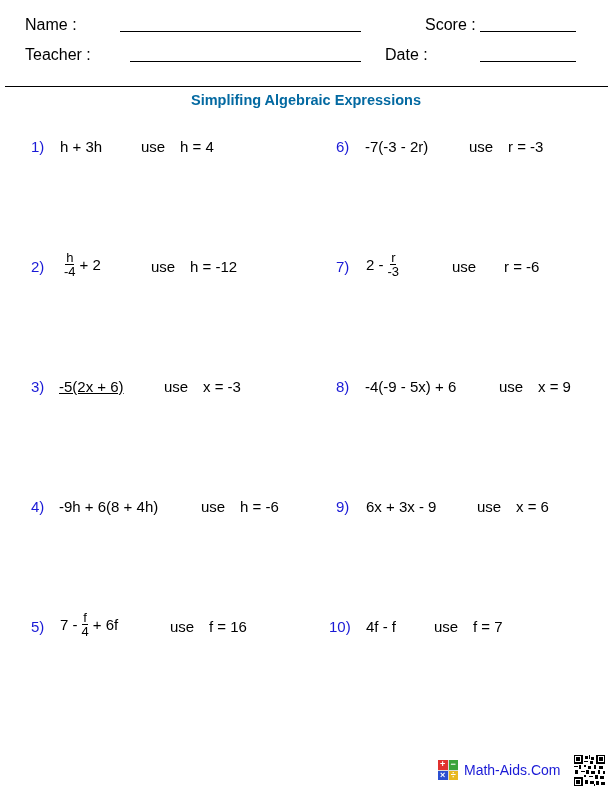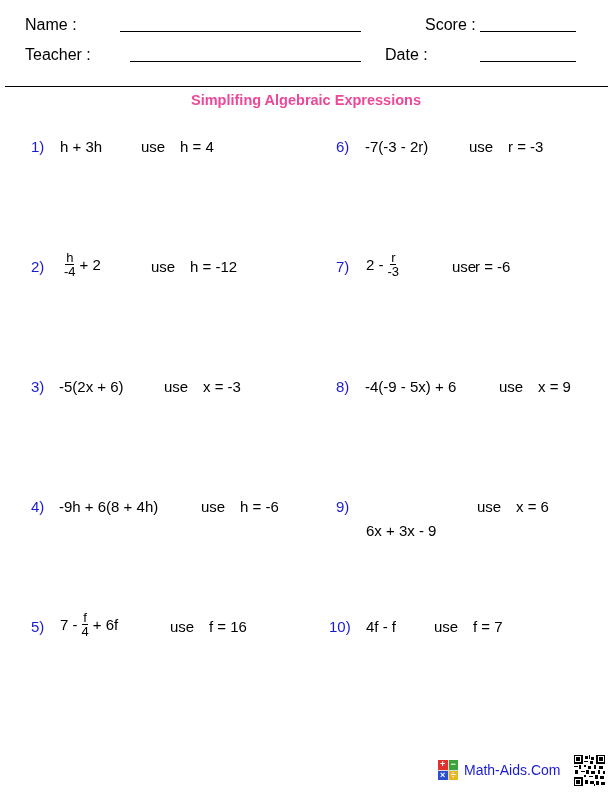--- a/index.html
+++ b/index.html
@@ -3,21 +3,21 @@
 <meta charset="utf-8">
 <style>
   html, body { margin: 0; padding: 0; background: #ffffff; }
   body { width: 612px; height: 792px; position: relative; overflow: hidden;
          font-family: "Liberation Sans", sans-serif; color: #000; }
   .abs { position: absolute; }
   .hdr-label { font-size: 16px; line-height: 18px; }
   .blank { position: absolute; height: 0; border-top: 1px solid #000; }
   .rule { position: absolute; left: 5px; width: 603px; top: 86px; height: 0; border-top: 1.5px solid #000; }
   .title { position: absolute; left: 0; width: 612px; top: 92px; text-align: center;
-           font-size: 14.5px; font-weight: bold; color: #ec4899; }
+           font-size: 14.5px; font-weight: bold; color: #0369a1; }
   .prob { position: absolute; font-size: 15px; line-height: 18px; white-space: nowrap; }
   .num { color: #1a1ad6; position: absolute; }
   .expr { position: absolute; display: inline-flex; align-items: center; }
   .use { position: absolute; }
   .frac { display: inline-flex; flex-direction: column; align-items: center; font-size: 13px; line-height: 13px; margin: 0 3px; vertical-align: middle; }
   .frac .n { padding: 0 1px; border-bottom: 1px solid #000; }
   .frac .d { padding: 0 1px; }
   .footer-brand { position: absolute; left: 438px; top: 760px; display: flex; align-items: center; }
   .footer-brand .txt { color: #1a1ad6; font-size: 14px; margin-left: 6px; }
   .calc-icon { width: 20px; height: 20px; display: grid; grid-template-columns: 1fr 1fr; grid-template-rows: 1fr 1fr; gap: 1px; background:#ddd; }
@@ -58,21 +58,21 @@
       <span class="d">-4</span>
     </span>
     <span>+ 2</span>
   </span>
   <span class="use" style="left:151px;">use</span>
   <span class="use" style="left:190px;text-align:right;">h = -12</span>
 </div>
 
 <div class="prob" style="left:0; top:378px;">
   <span class="num" style="left:31px;">3)</span>
-  <span class="expr" style="left:59px;">-5(2x + 6)</span>
+  <span class="expr" style="left:59px;text-decoration:underline;">-5(2x + 6)</span>
   <span class="use" style="left:164px;">use</span>
   <span class="use" style="left:203px;text-align:right;">x = -3</span>
 </div>
 
 <div class="prob" style="left:0; top:498px;">
   <span class="num" style="left:31px;">4)</span>
   <span class="expr" style="left:59px;">-9h + 6(8 + 4h)</span>
   <span class="use" style="left:201px;">use</span>
   <span class="use" style="left:240px;">h = -6</span>
 </div>
@@ -101,33 +101,33 @@
 <div class="prob" style="left:0; top:258px;">
   <span class="num" style="left:336px;">7)</span>
   <span class="expr" style="left:366px; top:-7px;">
     <span>2 -</span>
     <span class="frac">
       <span class="n">r</span>
       <span class="d">-3</span>
     </span>
   </span>
   <span class="use" style="left:452px;">use</span>
-  <span class="use" style="left:475px;">r = -6</span>
+  <span class="use" style="left:504px;">r = -6</span>
 </div>
 
 <div class="prob" style="left:0; top:378px;">
   <span class="num" style="left:336px;">8)</span>
   <span class="expr" style="left:365px;">-4(-9 - 5x) + 6</span>
   <span class="use" style="left:499px;">use</span>
   <span class="use" style="left:538px;">x = 9</span>
 </div>
 
 <div class="prob" style="left:0; top:498px;">
   <span class="num" style="left:336px;">9)</span>
-  <span class="expr" style="left:366px;margin-top:24px;">6x + 3x - 9</span>
+  <span class="expr" style="left:366px;">6x + 3x - 9</span>
   <span class="use" style="left:477px;">use</span>
   <span class="use" style="left:516px;">x = 6</span>
 </div>
 
 <div class="prob" style="left:0; top:618px;">
   <span class="num" style="left:329px;text-align:center;">10)</span>
   <span class="expr" style="left:366px;">4f - f</span>
   <span class="use" style="left:434px;">use</span>
   <span class="use" style="left:473px;">f = 7</span>
 </div>

